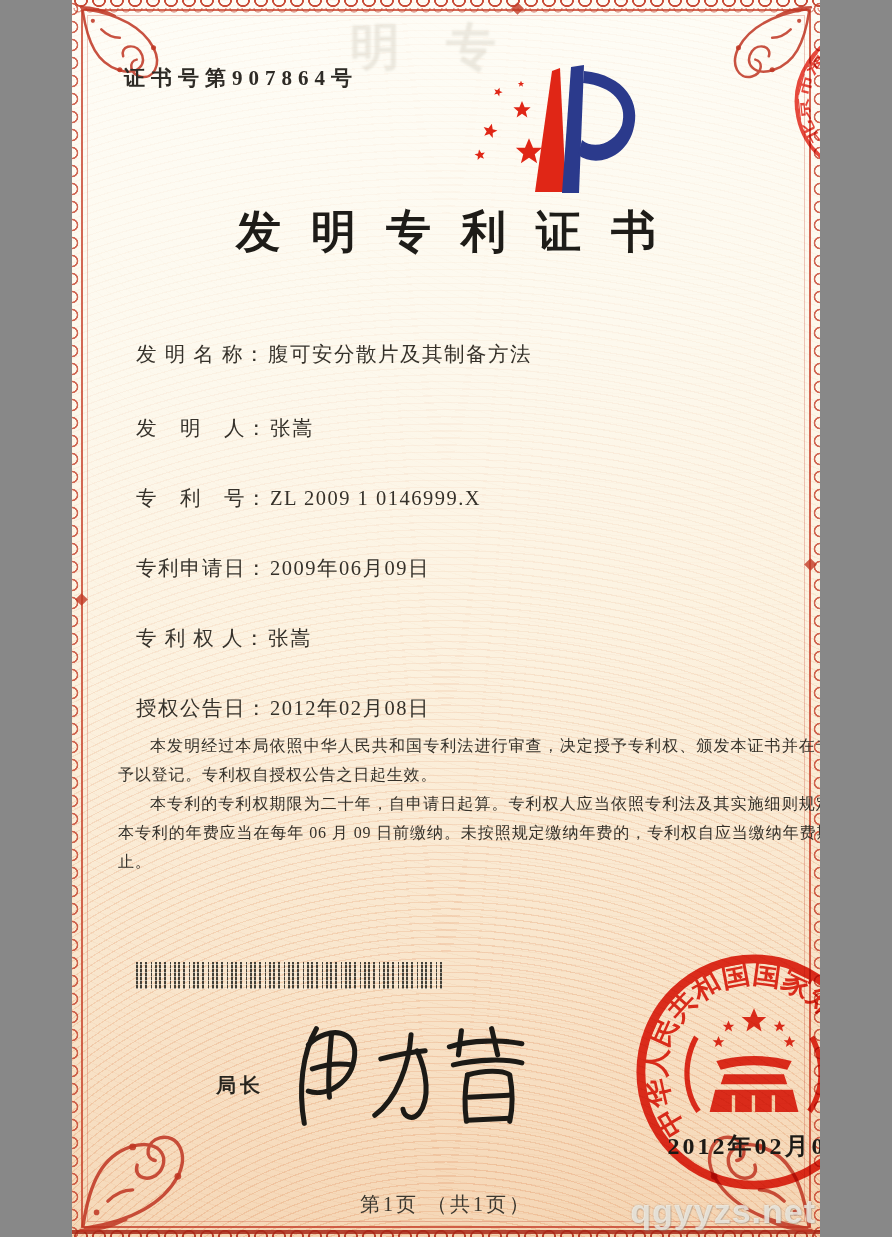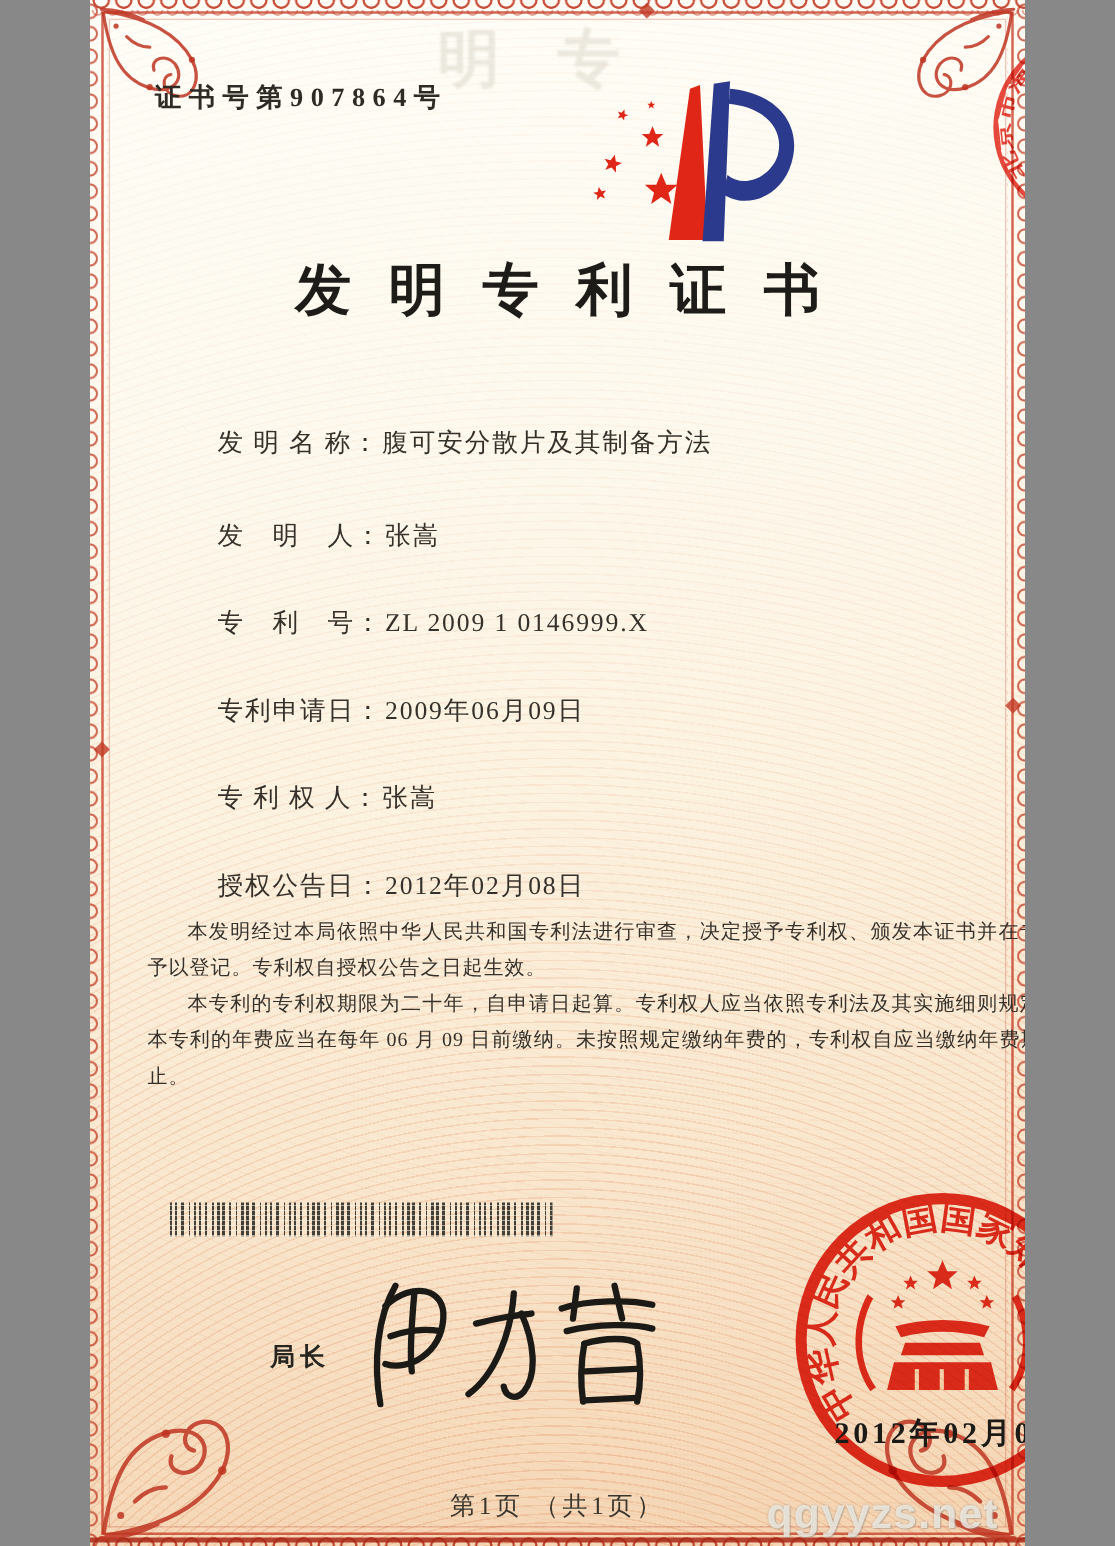--- a/index.html
+++ b/index.html
@@ -43,21 +43,21 @@
   .edge-gem{position:absolute;width:9px;height:9px;background:#c23a24;transform:rotate(45deg);opacity:.8;}
   
   .cert-no{position:absolute;left:52px;top:64px;font-size:21px;letter-spacing:6px;font-weight:600;color:#2e2b26;}
   .ghost{position:absolute;left:0;right:0;top:14px;text-align:center;font-size:50px;letter-spacing:46px;
     color:#c9c3b4;opacity:.34;filter:blur(1px);font-weight:700;}
   .logo{position:absolute;left:360px;top:34px;width:212px;height:166px;}
   .doc-title{position:absolute;left:0;right:0;top:202px;text-align:center;font-size:45px;font-weight:700;
     letter-spacing:30px;padding-left:30px;color:#1e1c18;}
   
   .field{position:absolute;left:64px;font-size:20.5px;letter-spacing:1.5px;color:#35312a;white-space:nowrap;}
-  .field .lbl{display:inline-block;margin-left:38px;}
+  .field .lbl{display:inline-block;}
   .field .val{margin-left:2px;}
   
   .body-text{position:absolute;left:46px;top:731px;width:800px;font-size:16px;line-height:29px;
     text-align:justify;color:#35312a;}
   .body-text p{margin:0;text-indent:2em;letter-spacing:.8px;}
   
   .barcode{position:absolute;left:64px;top:962px;width:306px;height:27px;opacity:.88;
     background:
       repeating-linear-gradient(0deg, rgba(252,248,238,.55) 0 1px, transparent 1px 4px),
       repeating-linear-gradient(90deg,#2b2a23 0 2px,transparent 2px 4px,#2b2a23 4px 6px,transparent 6px 9px,#2b2a23 9px 11px,transparent 11px 15px,#2b2a23 15px 16px,transparent 16px 19px);}
@@ -67,21 +67,21 @@
   .visually-hidden{position:absolute;width:1px;height:1px;overflow:hidden;clip:rect(0 0 0 0);white-space:nowrap;}
   
   .main-seal{position:absolute;left:560px;top:950px;width:244px;height:244px;mix-blend-mode:multiply;opacity:.95;}
   .seal-date{position:absolute;left:576px;top:1130px;width:240px;text-align:center;font-size:24px;font-weight:700;
     letter-spacing:3px;color:#1c1a16;z-index:6;}
   .tax-stamp{position:absolute;left:710px;top:14px;width:176px;height:176px;transform:rotate(-12deg);
     mix-blend-mode:multiply;opacity:.9;}
   
   .page-indicator{position:absolute;left:0;right:0;top:1191px;text-align:center;font-size:20px;
     letter-spacing:3px;color:#3a362e;}
-  .site-watermark{position:absolute;right:21px;top:1192px;font-size:34px;font-weight:700;z-index:9;
+  .site-watermark{position:absolute;right:4px;top:1192px;font-size:34px;font-weight:700;z-index:9;
     font-family:"Liberation Sans","DejaVu Sans",sans-serif;color:rgba(250,249,243,.72);
     text-shadow:0 0 2px rgba(140,130,120,.55), 1px 1px 0 rgba(150,140,130,.35);letter-spacing:1px;}
 </style>
 </head>
 <body>
 
 <div class="page">
 
   <div class="waves"></div>
 

